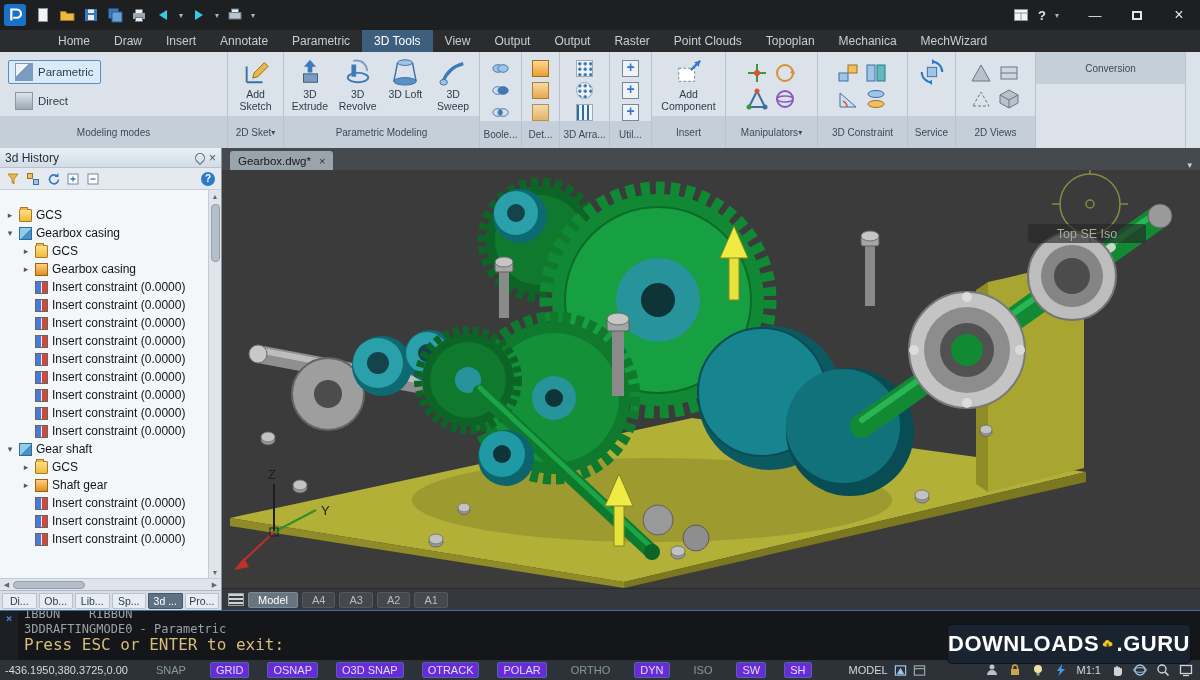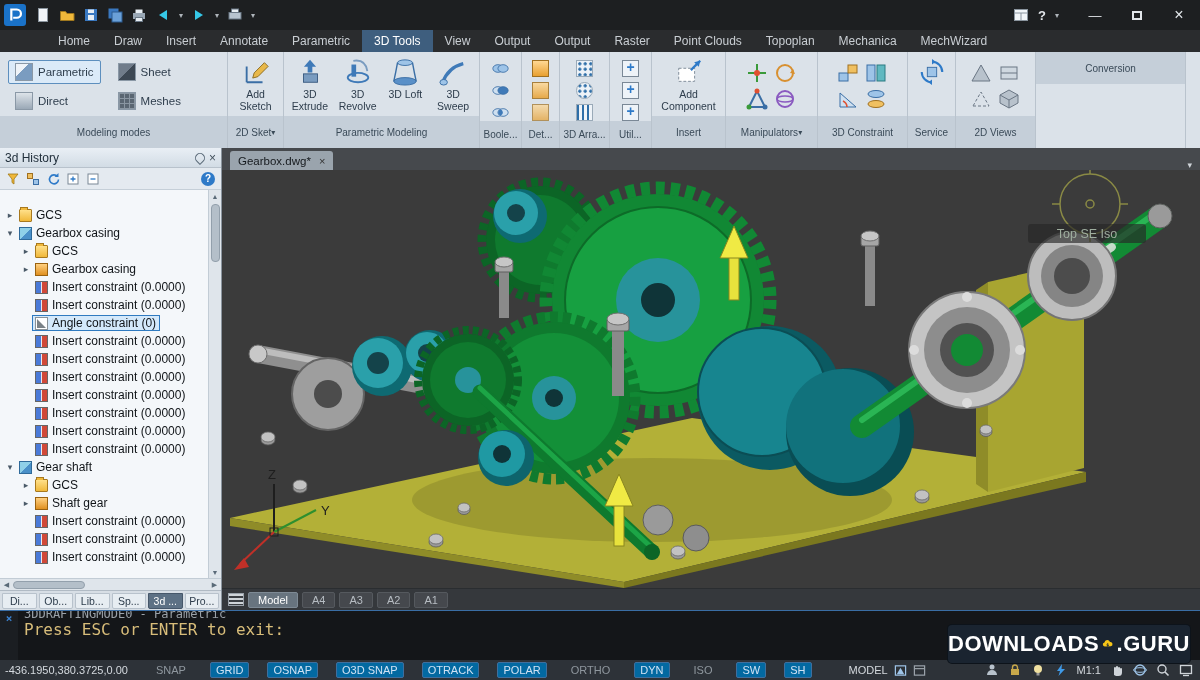--- a/index.html
+++ b/index.html
@@ -134,21 +134,21 @@
   .cmdline{font-size:12px;color:#9aa1a8;height:15px;line-height:15px;white-space:pre;}
   .cmdline:first-child{margin-top:-4px;}
   .cmdprompt{font-size:16px;color:#d8bd7a;height:16px;line-height:16px;white-space:pre;}
 
   
   .statusbar{position:absolute;left:0;right:0;bottom:0;height:20px;background:#2d3238;display:flex;
              align-items:center;gap:3px;padding:0 5px;font-size:11px;color:#c6ccd2;}
   .coords{width:126px;white-space:nowrap;color:#d4d9de;flex:none;}
   .togglerow{display:flex;gap:2px;align-items:center;}
   .stoggle{padding:1px 5px;border:1px solid transparent;border-radius:2px;color:#8f979e;white-space:nowrap;margin-left:16px;}
-  .stoggle.s-on{background:#0369a1;border-color:#3f6f9e;color:#cfe2f4;}
+  .stoggle.s-on{background:#6d28d9;border-color:#3f6f9e;color:#cfe2f4;}
   .smodel{margin-left:34px;display:flex;align-items:center;gap:6px;color:#d4d9de;}
   .smodel svg{width:13px;height:13px;}
   .sright{margin-left:auto;display:flex;align-items:center;gap:9px;padding-right:2px;}
   .sright svg{width:14px;height:14px;}
   .scale{color:#d4d9de;white-space:nowrap;}
 
   
   .watermark{position:absolute;right:10px;bottom:17px;width:242px;height:38px;background:#1a2430;
              border-radius:4px;display:flex;align-items:center;justify-content:center;gap:3px;
              z-index:50;box-shadow:0 0 0 1px #0d131a;}
@@ -265,30 +265,20 @@
         <div class="mcol">
           <div class="modebtn selected">
             <span class="mi mi-par"></span>
             <span>Parametric</span>
           </div>
           <div class="modebtn">
             <span class="mi mi-dir"></span>
             <span>Direct</span>
           </div>
         </div>
-        <div class="mcol">
-          <div class="modebtn">
-            <span class="mi mi-sheet"></span>
-            <span>Sheet</span>
-          </div>
-          <div class="modebtn">
-            <span class="mi mi-mesh"></span>
-            <span>Meshes</span>
-          </div>
-        </div>
       </div>
       <div class="rp-cap">Modeling modes</div>
     </div>
 
     <div class="rpanel" style="width:56px">
       <div class="rp-body">
         <div class="bb">
           <svg viewBox="0 0 30 30">
               <path d="M5 26 V9 M5 26 H22" stroke="#3a6ea5" stroke-width="2" fill="none"></path>
               <path d="M24 5 l4 4 -11 11 -5.5 1.5 1.5 -5.5 z" fill="#e8b84a" stroke="#8a6a20"></path>
@@ -559,27 +549,20 @@
           <span class="tsel">
             <span class="ticon"></span>
             <span class="tlabel">Insert constraint (0.0000)</span>
           </span>
         </div>
           <div class="trow i-constraint" style="--ind: 1;">
           <span class="tarrow"></span>
           <span class="tsel">
             <span class="ticon"></span>
             <span class="tlabel">Insert constraint (0.0000)</span>
-          </span>
-        </div>
-          <div class="trow selected i-angle" style="--ind: 1;">
-          <span class="tarrow"></span>
-          <span class="tsel">
-            <span class="ticon"></span>
-            <span class="tlabel">Angle constraint (0)</span>
           </span>
         </div>
           <div class="trow i-constraint" style="--ind: 1;">
           <span class="tarrow"></span>
           <span class="tsel">
             <span class="ticon"></span>
             <span class="tlabel">Insert constraint (0.0000)</span>
           </span>
         </div>
           <div class="trow i-constraint" style="--ind: 1;">
@@ -887,20 +870,21 @@
     </div>
   </div>
 
   <div class="cmdwin">
     <div class="cmd-side">
       <span class="cmd-x">×</span>
     </div>
     <div class="cmd-body">
       <div>
 
+      <div class="cmdline">IBBON    RIBBON</div>
           <div class="cmdline">3DDRAFTINGMODE0 - Parametric</div>
         </div>
       <div class="cmdprompt">Press ESC or ENTER to exit:</div>
     </div>
   </div>
 
   <div class="statusbar">
     <div class="coords">-436.1950,380.3725,0.00</div>
     <div class="togglerow">
 

